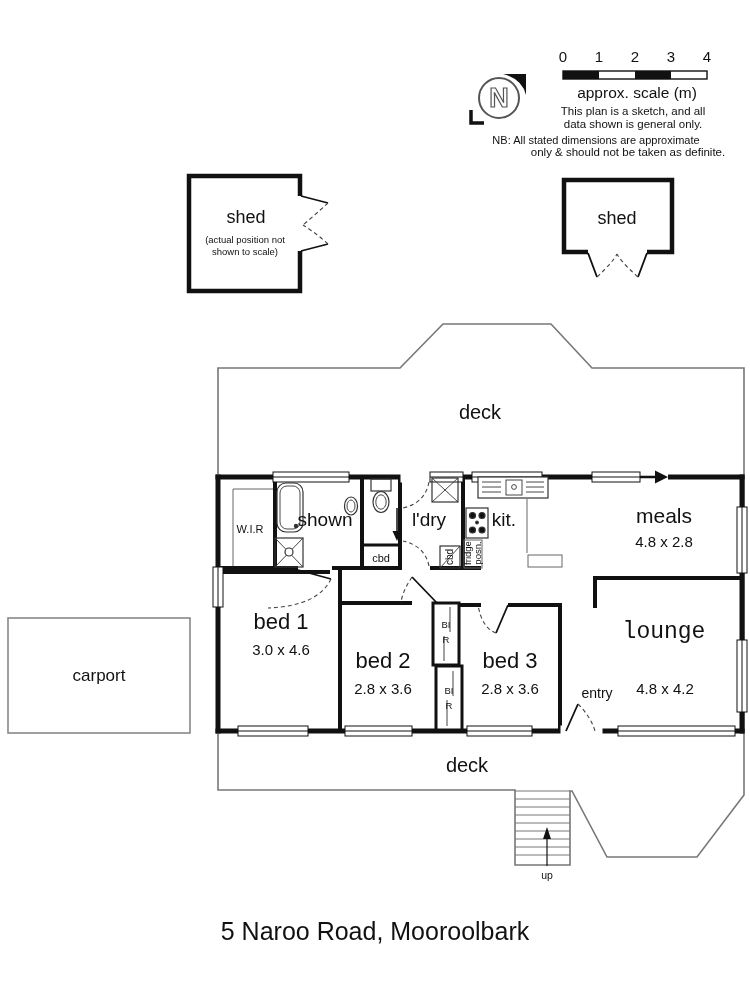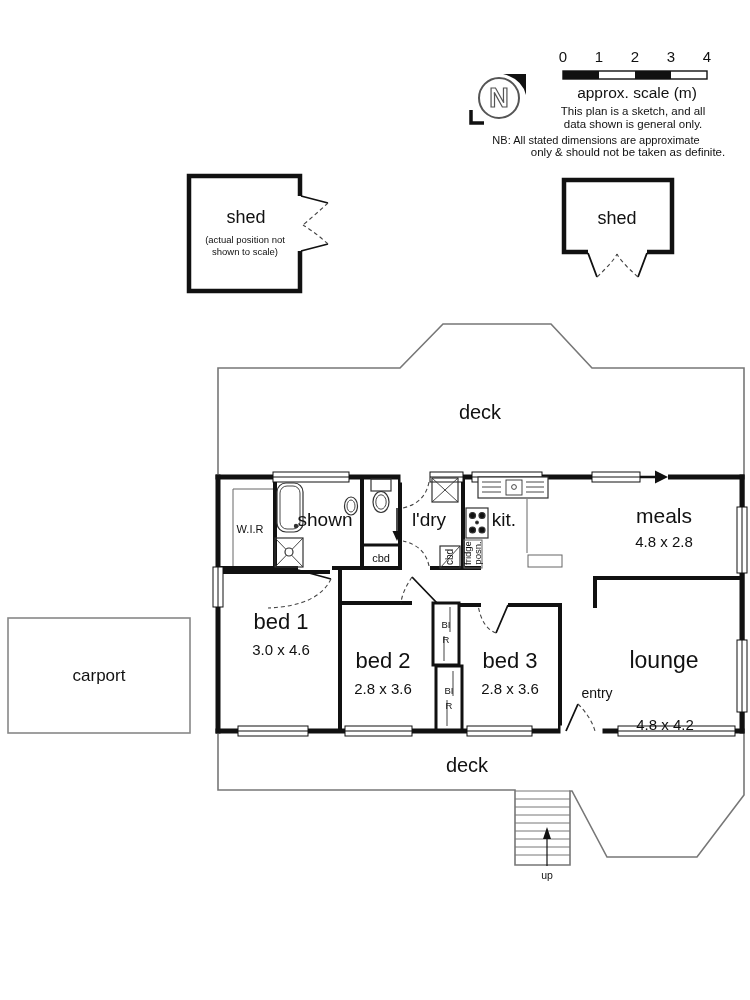--- a/index.html
+++ b/index.html
@@ -191,21 +191,22 @@
 
   <div class="lbl" style="left:281px;top:622px;font-size:22px;">bed 1</div>
   <div class="lbl" style="left:281px;top:650px;font-size:15px;">3.0 x 4.6</div>
   <div class="lbl" style="left:383px;top:661px;font-size:22px;">bed 2</div>
   <div class="lbl" style="left:383px;top:689px;font-size:15px;">2.8 x 3.6</div>
   <div class="lbl" style="left:510px;top:661px;font-size:22px;">bed 3</div>
   <div class="lbl" style="left:510px;top:689px;font-size:15px;">2.8 x 3.6</div>
   <div class="lbl vstack" style="left:446px;top:633px;font-size:9.5px;">BIR</div>
   <div class="lbl vstack" style="left:449px;top:699px;font-size:9.5px;">BIR</div>
 
-  <div class="lbl" style="left:664px;top:660px;font-size:23px;">lounge</div>
-  <div class="lbl" style="left:665px;top:689px;font-size:15px;margin-top:36px;">4.8 x 4.2</div>
+  <div class="lbl" style="left:664px;top:632px;font-size:23px;font-family:Liberation Mono, monospace;">lounge</div>
+  <div class="lbl" style="left:665px;top:689px;font-size:15px;">4.8 x 4.2</div>
   <div class="lbl" style="left:597px;top:693px;font-size:14px;">entry</div>
 
   <div class="lbl" style="left:99px;top:676px;font-size:17px;">carport</div>
   <div class="lbl" style="left:547px;top:875px;font-size:10.5px;text-align:right;">up</div>
 
+  <div class="lbl" style="left:375px;top:931px;font-size:25px;">5 Naroo Road, Mooroolbark</div>
 
 </div>
 
 </body></html>

